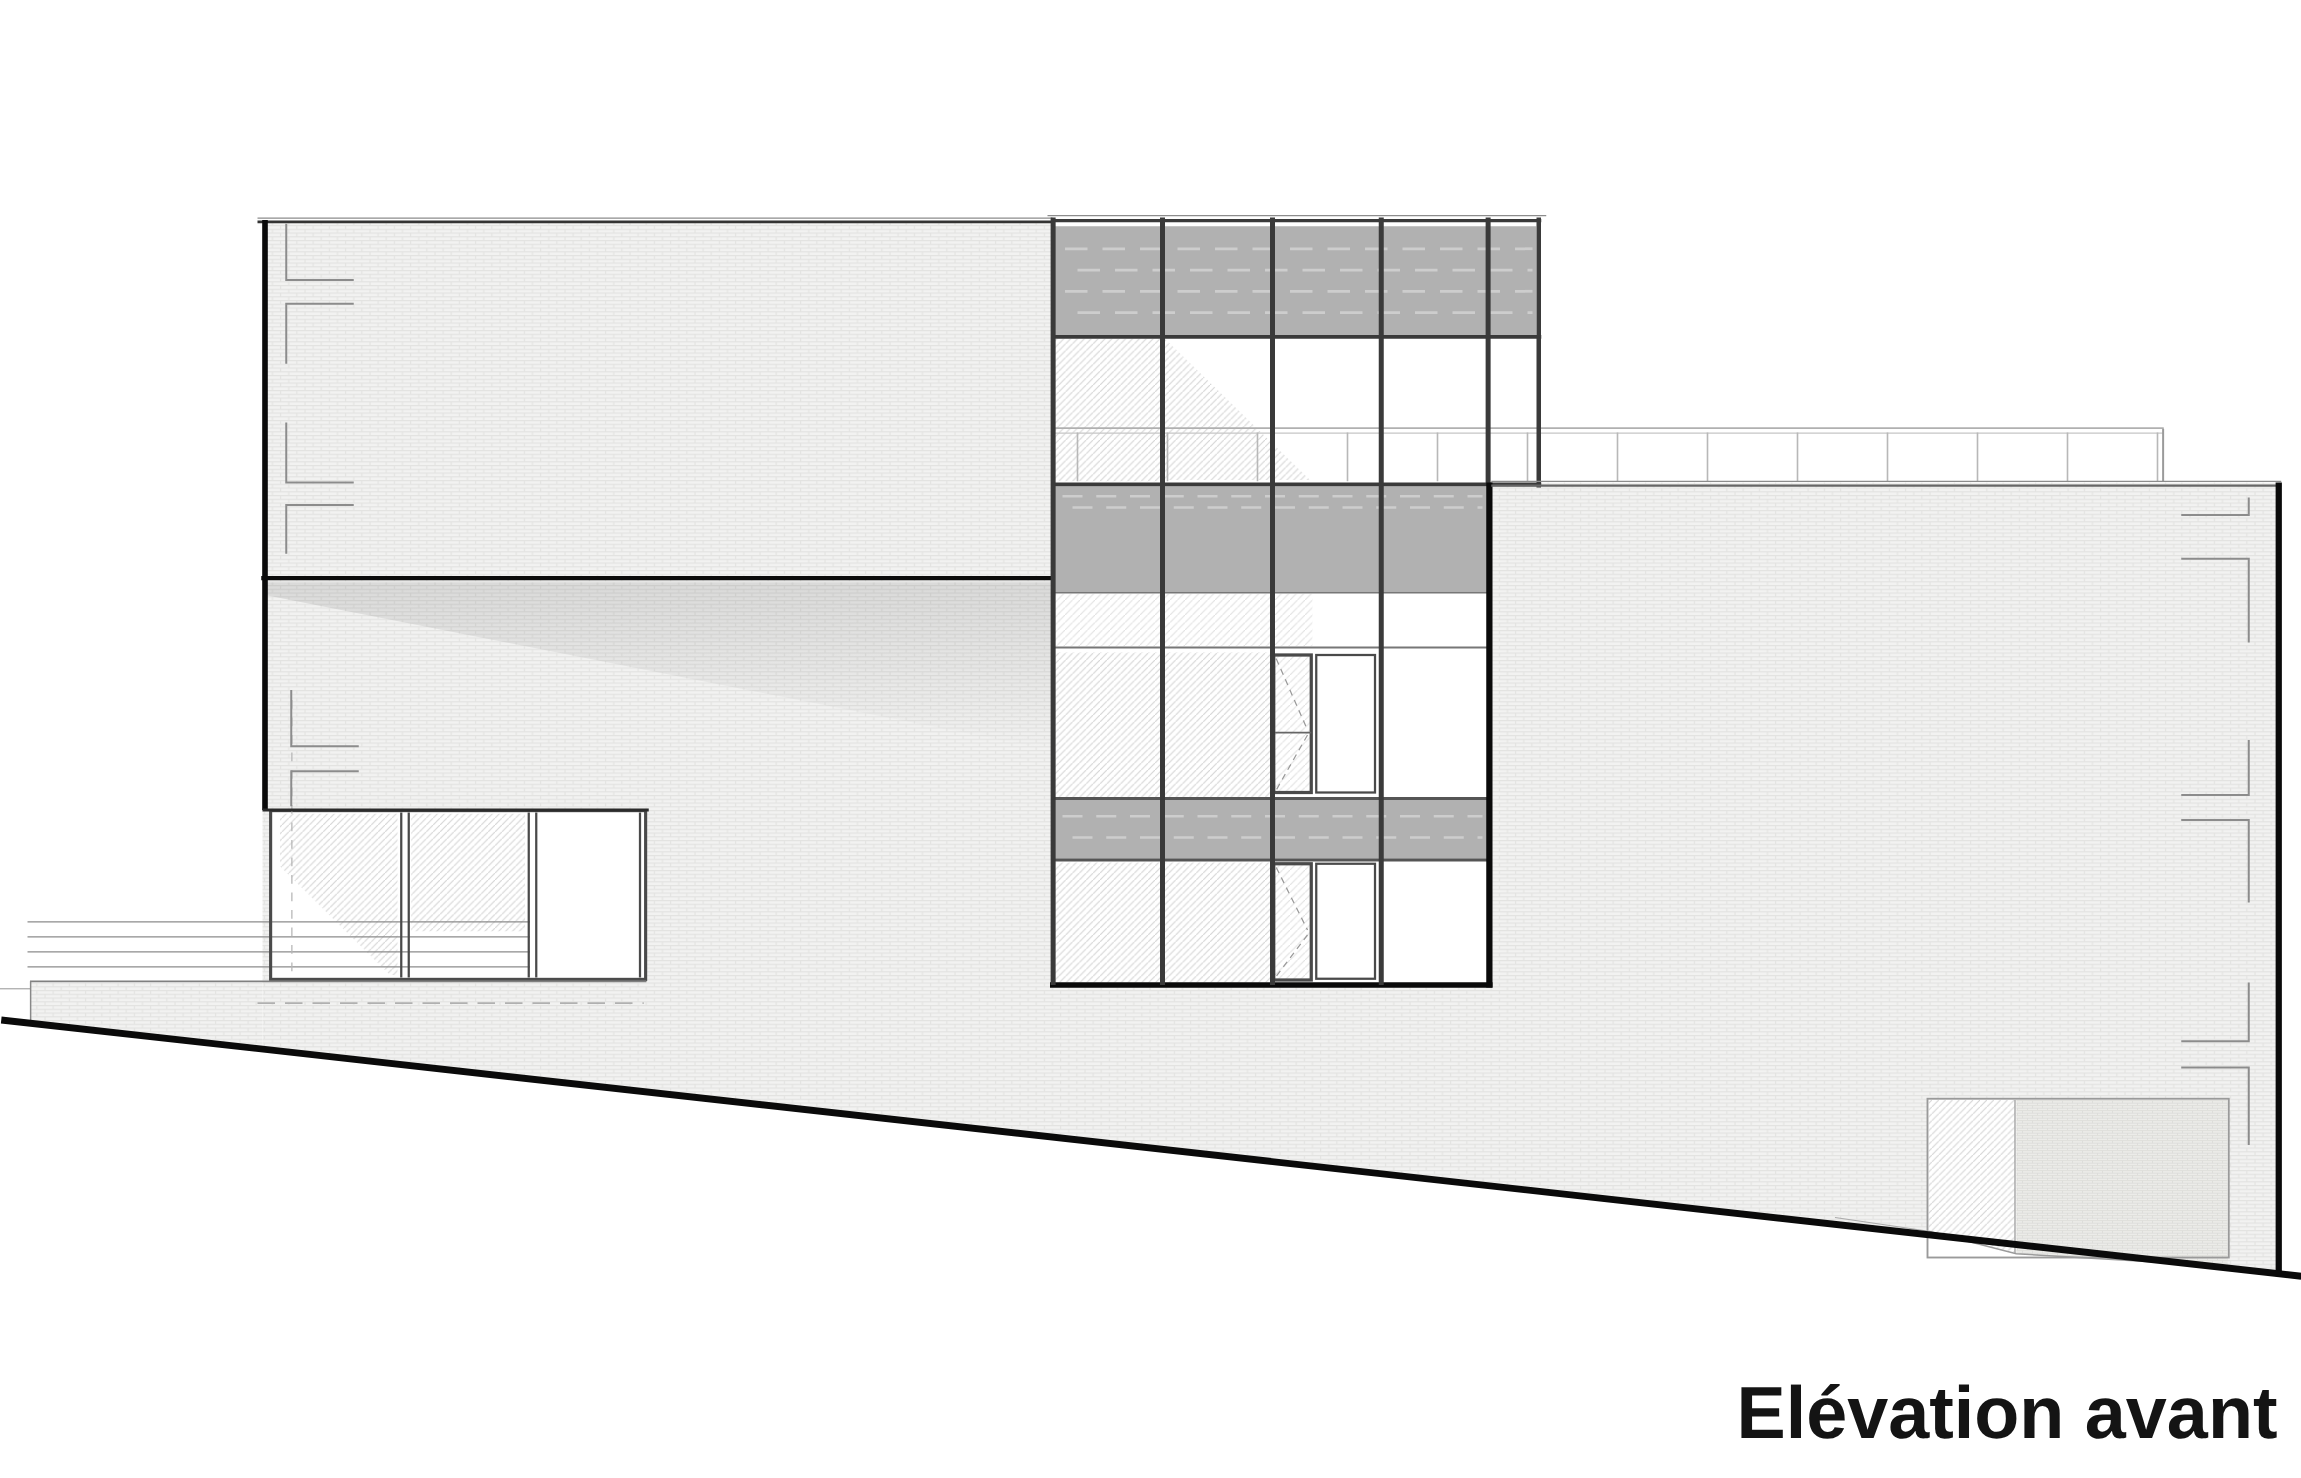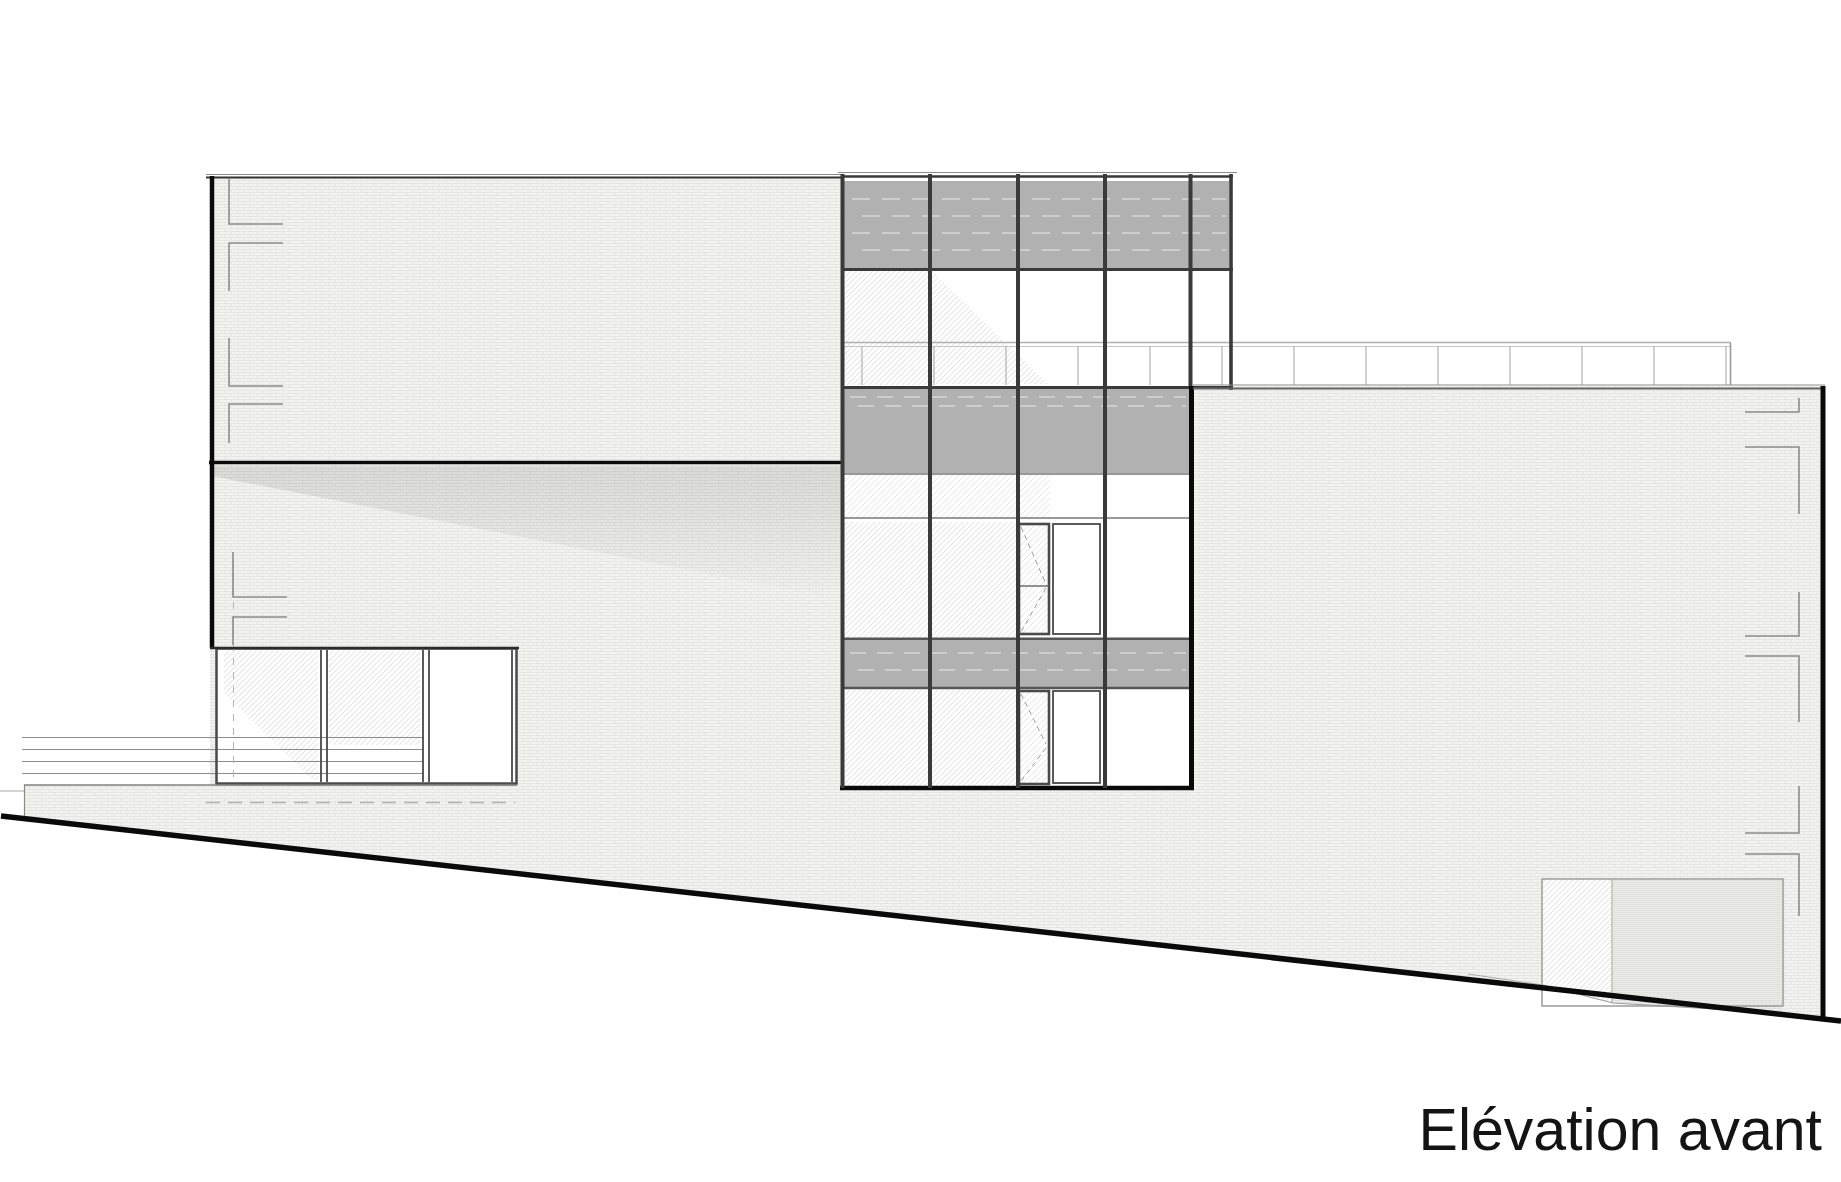--- a/index.html
+++ b/index.html
@@ -3,21 +3,21 @@
 <meta charset="utf-8">
 <style>
   :root{
     --line:#0a0a0a; --mullion:#3a3a3a; --frame:#4a4a4a;
     --spandrel:#b1b1b1; --spandrel-dash:#cdcdcd;
     --brick-bg:#f2f2f1; --brick-line:#e3e3e1;
     --hatch-line:#d6d6d6; --railing:#b0b0b0;
     --thin-line:#8c8c8c; --title-text:#141414;
   }
   html,body{margin:0;padding:0;background:#fff;}
-  .canvas{position:relative;width:1841px;height:1182px;background:#fff;overflow:hidden;}
+  .canvas{position:relative;width:1841px;height:1182px;background:#fff;overflow:hidden;font-weight:bold;}
   svg{position:absolute;inset:0;}
   .ln-thick{stroke:var(--line);}
   .ln-mull{stroke:var(--mullion);}
   .ln-frame{stroke:var(--frame);}
   .ln-thin{stroke:var(--thin-line);}
   .ln-rail{stroke:var(--railing);}
   .ln-gdash{stroke:var(--spandrel-dash);}
   .f-spandrel{fill:var(--spandrel);}
   .f-white{fill:#ffffff;}
   .title-text{font-family:"Liberation Sans","DejaVu Sans",sans-serif;font-size:59px;fill:var(--title-text);}

